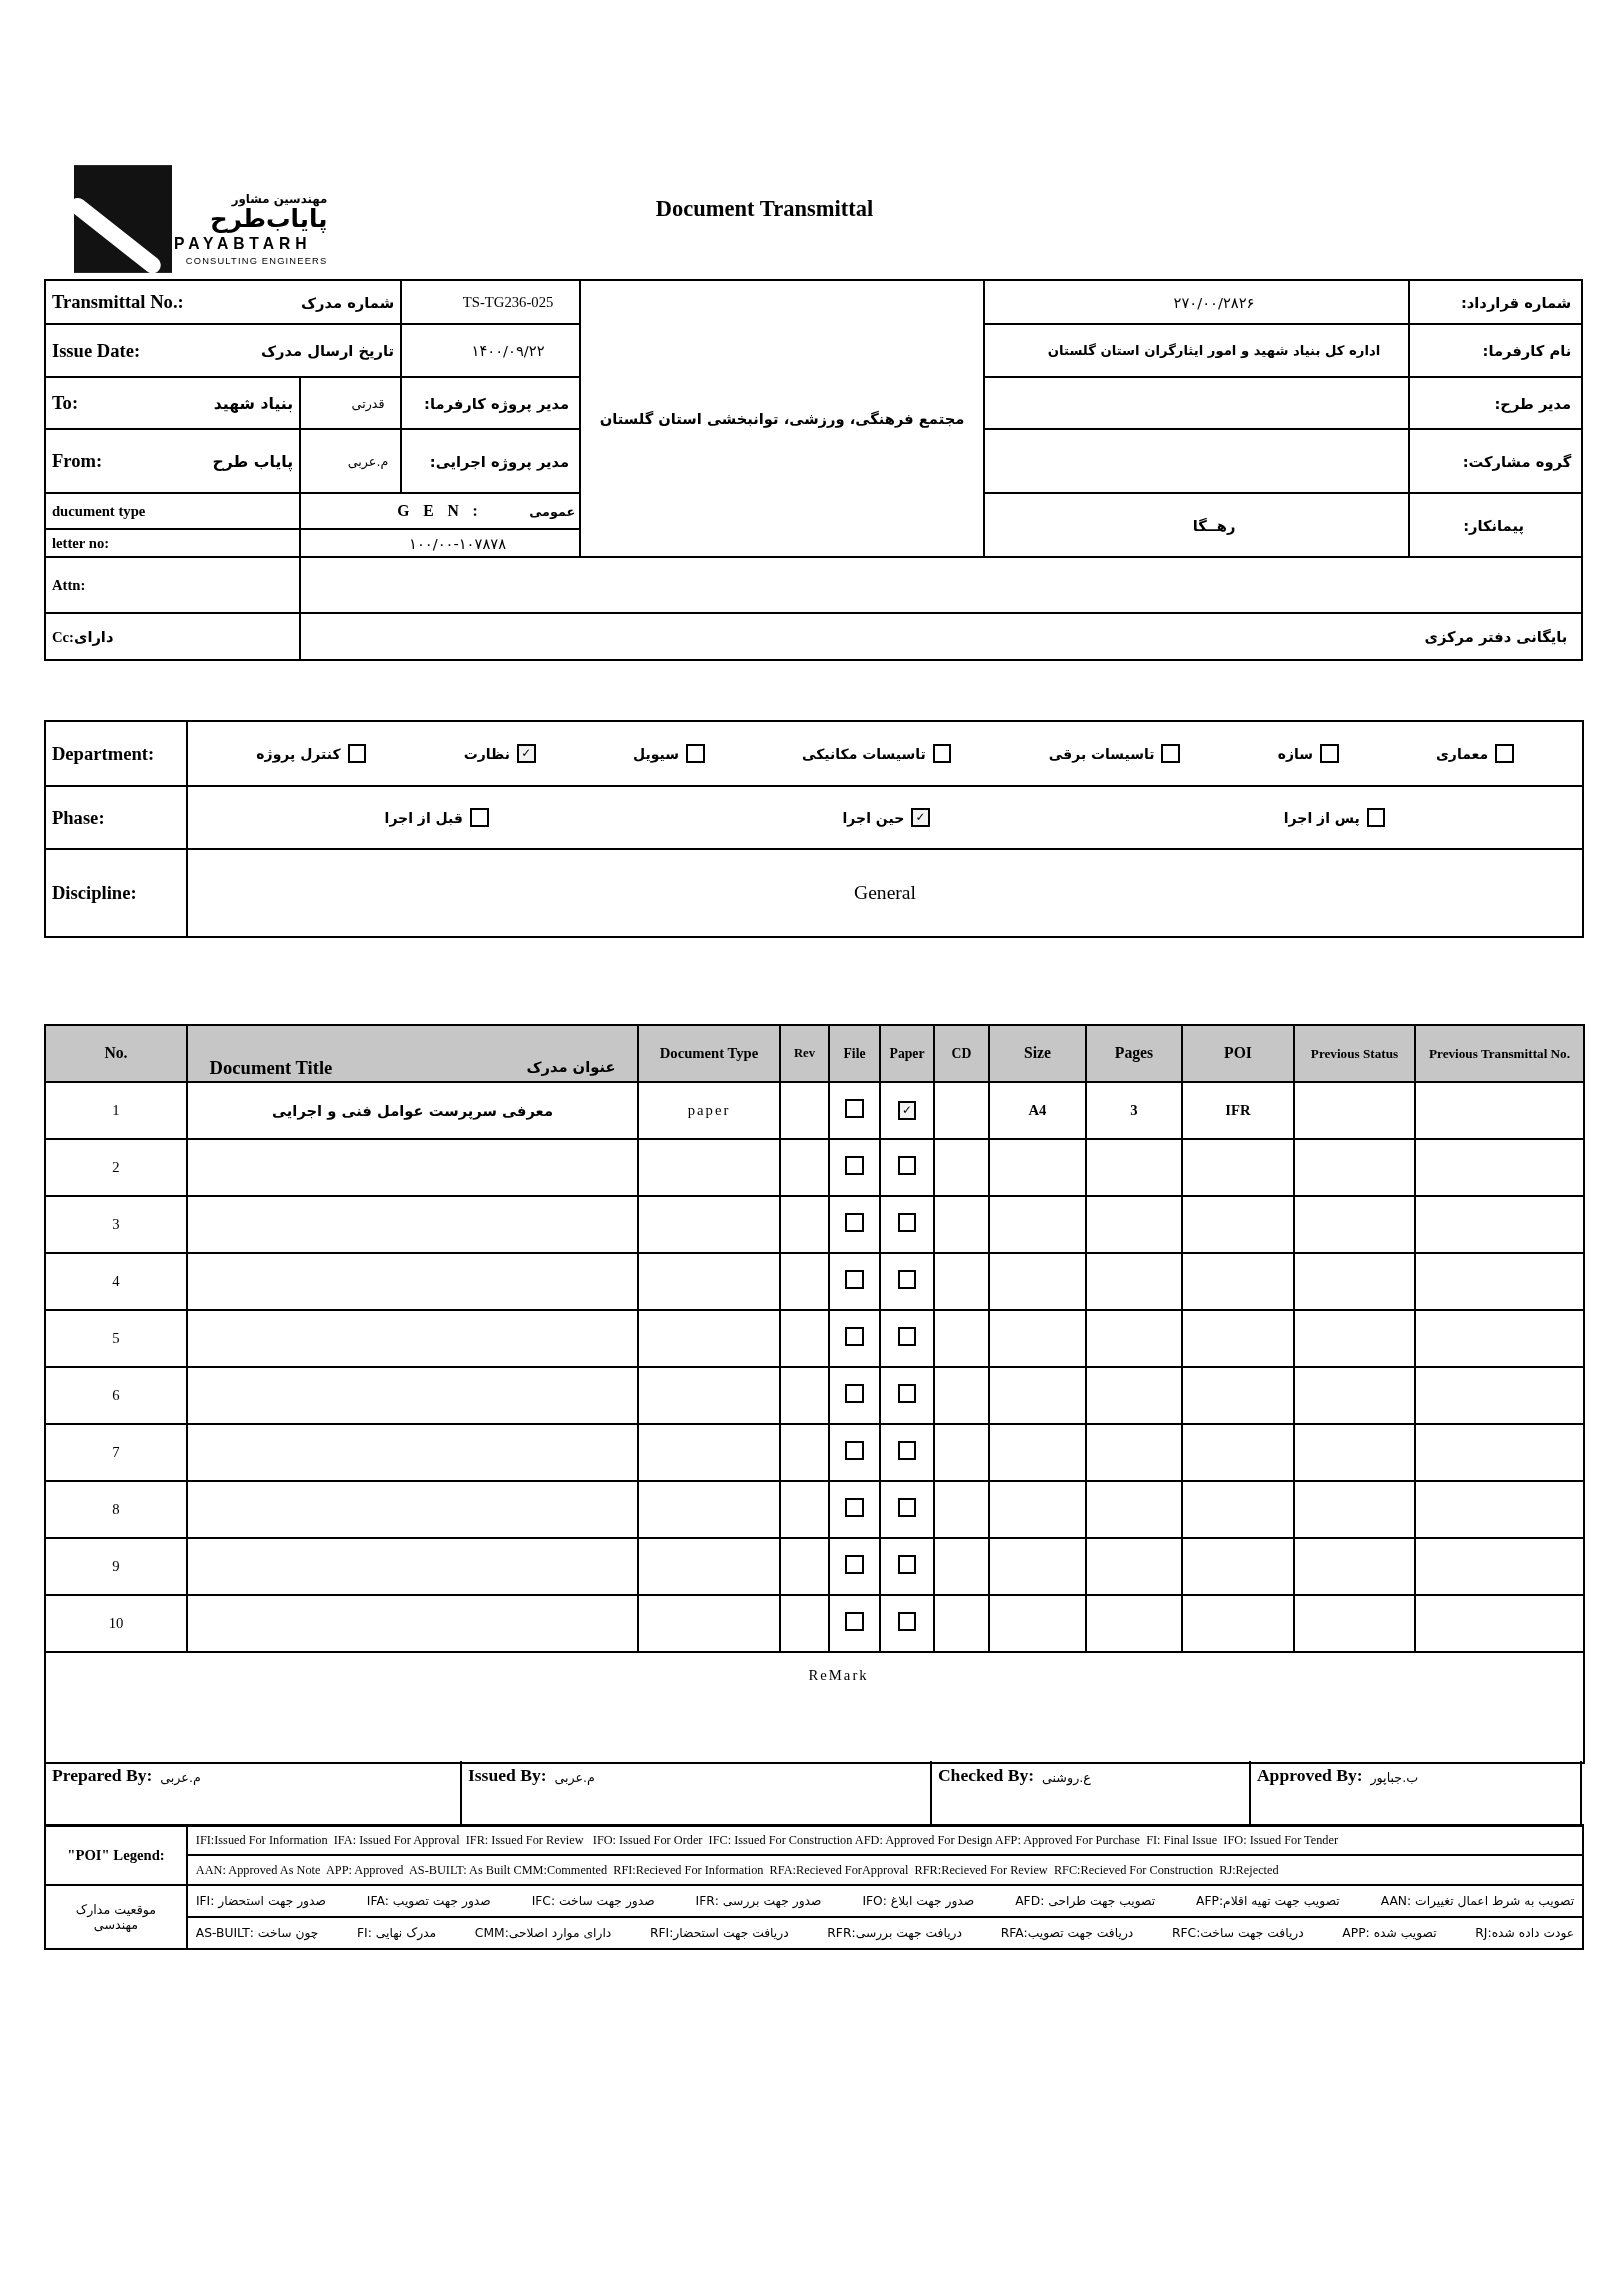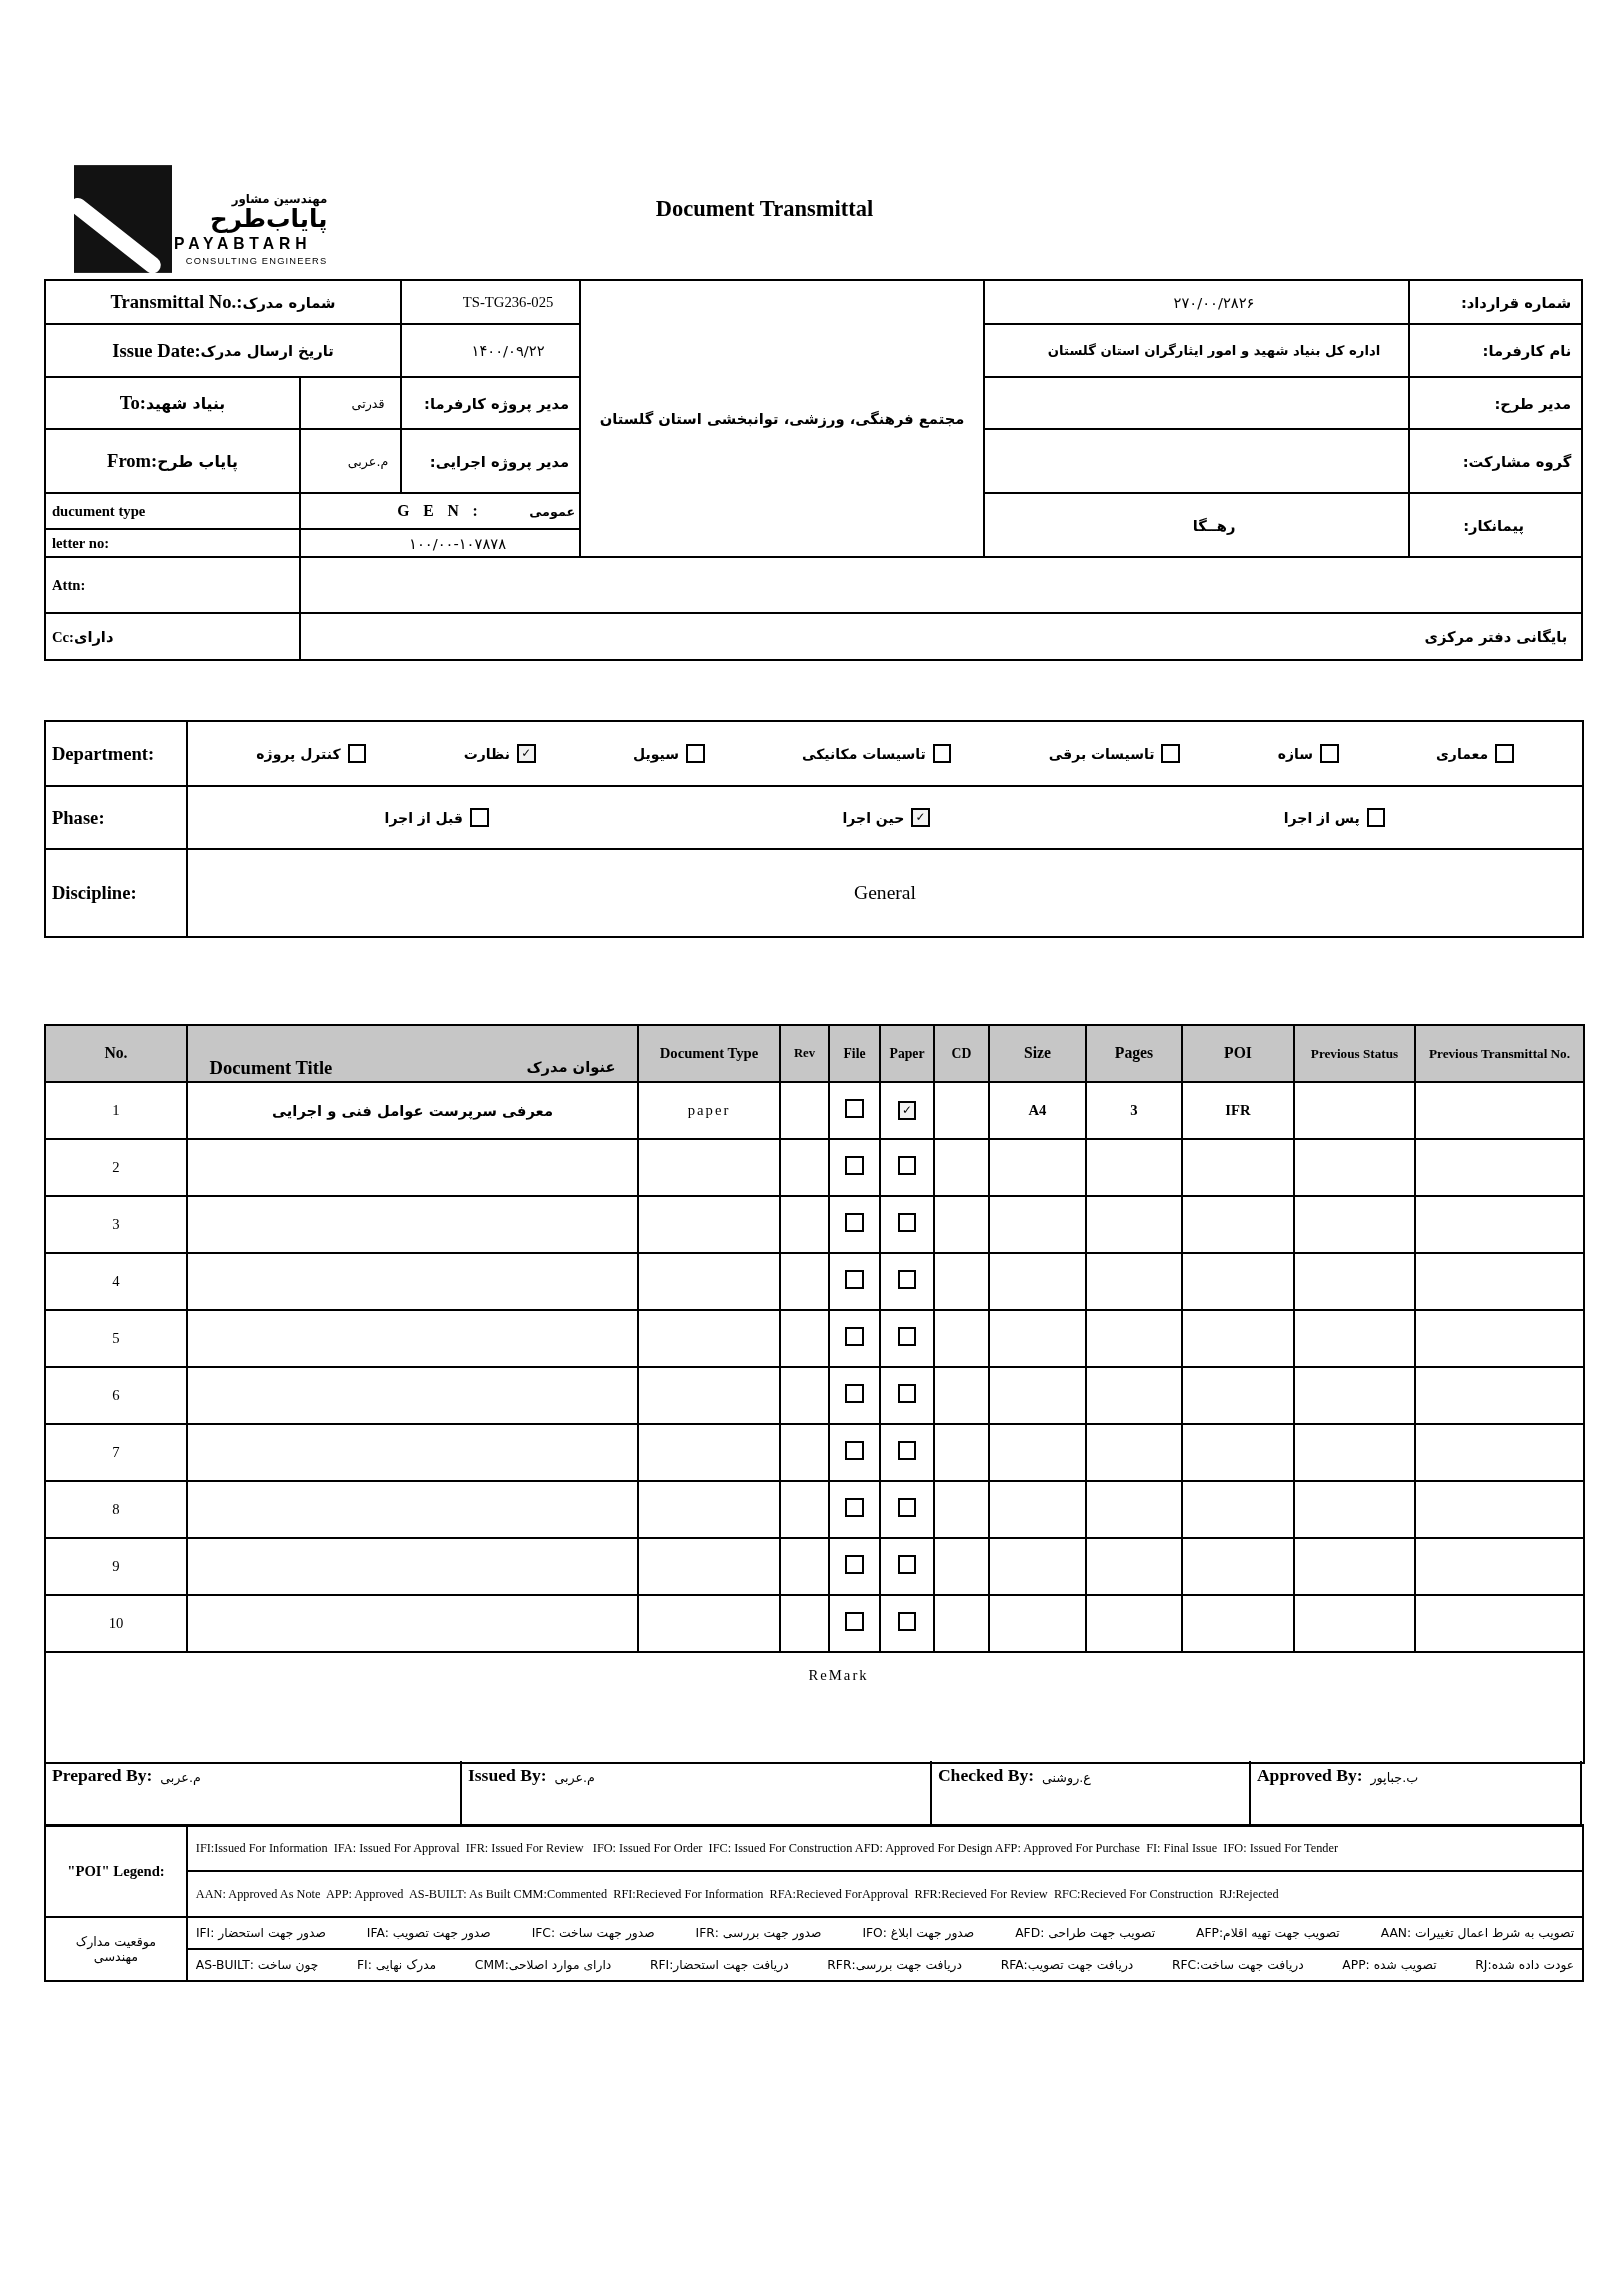--- a/index.html
+++ b/index.html
@@ -16,21 +16,21 @@
   .logo-sub{font-family:"Liberation Sans",sans-serif;font-size:9.3px;letter-spacing:1.2px;margin-top:2.9px;margin-left:11.8px;}
   .doc-title{position:absolute;top:196px;left:44px;width:1441px;text-align:center;
              font-size:22.5px;font-weight:bold;}
   
   table{border-collapse:collapse;table-layout:fixed;}
   td{border:2px solid #000;padding:0 5.9px;vertical-align:middle;overflow:hidden;box-sizing:border-box;}
   .outer{border:2.9px solid #000;}
   .fa{font-family:"DejaVu Sans",sans-serif;}
   .lbl-en{font-size:18.6px;font-weight:bold;}
   .lbl-fa{font-family:"DejaVu Sans",sans-serif;font-size:14.7px;font-weight:bold;}
-  .flexbetween{display:flex;justify-content:center;align-items:center;}
+  .flexbetween{display:flex;justify-content:space-between;align-items:center;}
   
   .top-table{position:absolute;top:279px;left:44px;width:1538px;}
   .top-table td{font-size:14.7px;}
   .val{font-size:16.7px;text-align:center;padding-left:41px;}
   .rtl-label{direction:rtl;text-align:right;font-family:"DejaVu Sans",sans-serif;font-size:14.7px;font-weight:bold;padding-right:9.8px;}
   .project-cell{font-family:"DejaVu Sans",sans-serif;font-size:12.7px;font-weight:bold;text-align:center;direction:rtl;}
   .gen-cell{position:relative;text-align:center;}
   .gen-val{font-size:15.7px;font-weight:bold;letter-spacing:4.9px;}
   .gen-fa{position:absolute;right:3.9px;top:50%;transform:translateY(-50%);
           font-family:"DejaVu Sans",sans-serif;font-size:12.7px;font-weight:bold;}
@@ -62,21 +62,21 @@
   .sig-row{display:flex;width:1538px;border:2.9px solid #000;border-top:none;box-sizing:border-box;height:66px;}
   .sig-cell{border-right:2px solid #000;box-sizing:border-box;padding:3.9px 5.9px;display:flex;gap:7.8px;align-items:flex-start;}
   .sig-cell:last-child{border-right:none;}
   .sig-lbl{font-size:17.6px;font-weight:bold;white-space:nowrap;}
   .sig-val{font-family:"DejaVu Sans",sans-serif;font-size:12.7px;padding-top:4.9px;direction:rtl;}
   
   .legend-table{width:1538px;margin-top:-2.9px;}
   .legend-table td{padding:0 7.8px;}
   .poi-lbl{font-size:14.7px;font-weight:bold;text-align:center;}
   .fa-lbl{font-family:"DejaVu Sans",sans-serif;font-size:12.7px;text-align:center;direction:rtl;border-radius:29px;}
-  .legend-line{font-size:12.3px;white-space:pre;overflow:hidden;height:46px;vertical-align:middle;}
+  .legend-line{font-size:12.3px;white-space:pre;overflow:hidden;height:30px;vertical-align:middle;}
   .legend-fa-line{height:32px;}
   .fa-legend{display:flex;direction:rtl;justify-content:space-between;align-items:center;white-space:nowrap;}
   .fa-legend .item{font-family:"DejaVu Sans",sans-serif;font-size:12.3px;white-space:nowrap;}
 </style>
 </head>
 <body>
 
 <div class="page">
 
   <div class="logo-wrap">

